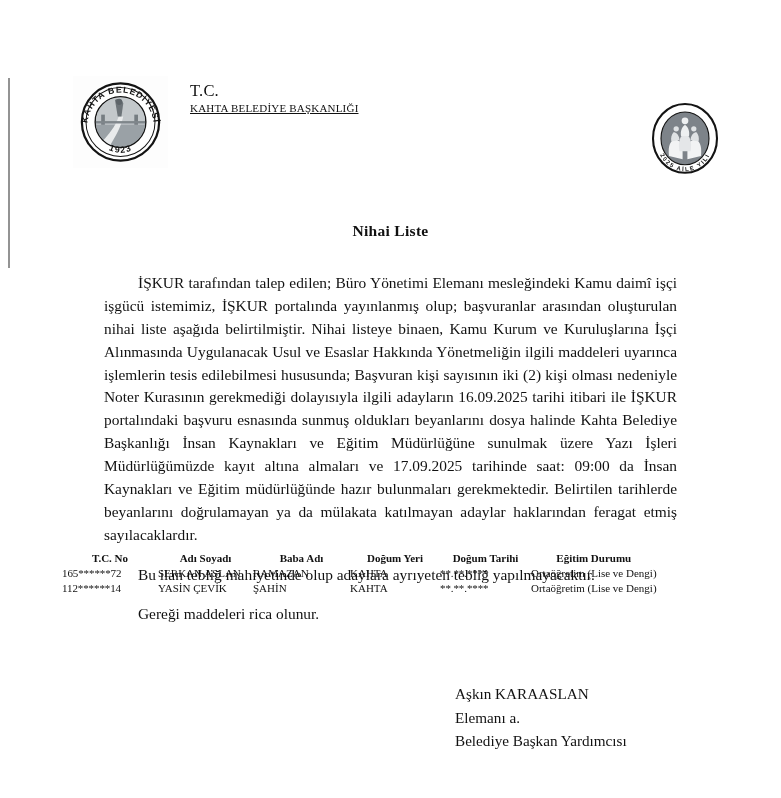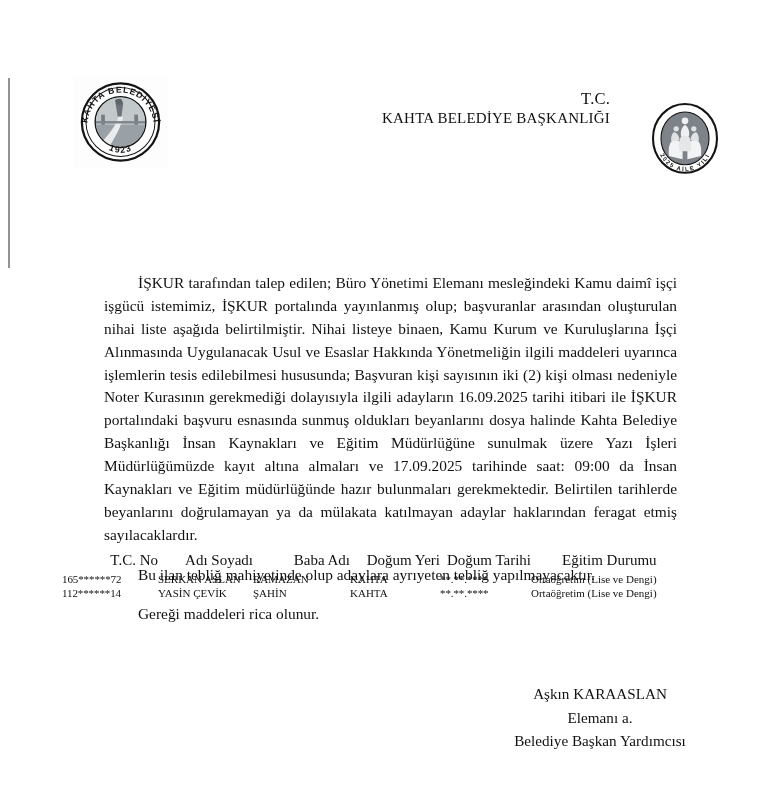--- a/index.html
+++ b/index.html
@@ -57,33 +57,34 @@
     position: absolute;
     left: 645px;
     top: 24px;
     width: 80px;
     height: 80px;
   }
 
   .header-text {
     position: absolute;
     left: 190px;
-    top: 12px;
+    top: 4px;
     width: 420px;
-    text-align: right;
+    text-align: left;
     line-height: 1.30;
   }
   .header-text .line1 {
     font-size: 16.5px;
     letter-spacing: .2px;
   }
   .header-text .line2 {
-    font-size: 15px;
+    font-size: 11px;
     letter-spacing: .2px;
     white-space: nowrap;
+    text-decoration: underline;
   }
 
   
   .doc-title {
     position: absolute;
     left: 0;
     top: 222px;
     width: 781px;
     text-align: center;
     font-weight: bold;
@@ -123,25 +124,25 @@
     left: 62px;
     top: 551px;
     width: 700px;
   }
   table.list-table {
     border-collapse: collapse;
     font-size: 12.3px;
     line-height: 1.30;
   }
   table.list-table th {
-    text-align: right;
-    font-weight: normal;
+    text-align: center;
+    font-weight: bold;
     padding: 0 0 1px 0;
     white-space: nowrap;
-    font-size: 15px;
+    font-size: 11px;
   }
   table.list-table td {
     text-align: left;
     padding: 0;
     white-space: nowrap;
     font-size: 11px;
   }
   .col-tc     { width: 96px; }
   .col-ad     { width: 95px; }
   .col-baba   { width: 97px; margin-top: 16px; }
@@ -153,21 +154,20 @@
     font-family: "Liberation Serif", "DejaVu Serif", serif;
     letter-spacing: -0.1px;
   }
 
   
   .signature {
     position: absolute;
     left: 455px;
     top: 682px;
     width: 290px;
-    text-align: center;
     font-size: 15.2px;
     line-height: 1.55;
   }
 </style>
 </head>
 <body>
 
 <div class="page">
 
   <div class="scan-edge"></div>
@@ -231,20 +231,21 @@
           <path d="M36,40 C33,43 32,48 33,52 L43,50 C43,45 40,41 36,40 Z" fill="#dfe2e4"></path>
           <path d="M64,40 C67,43 68,48 67,52 L57,50 C57,45 60,41 64,40 Z" fill="#dfe2e4"></path>
         </g>
         <text font-family="Liberation Sans, sans-serif" font-size="7.4" font-weight="bold" fill="#141414" letter-spacing="2.0">
           <textPath href="#arcAile" startOffset="50%" text-anchor="middle">2025 AİLE YILI</textPath>
         </text>
       </svg>
     </div>
   </div>
 
+  <div class="doc-title">Nihai Liste</div>
 
   <div class="body-block">
     <p class="para indented">İŞKUR tarafından talep edilen; Büro Yönetimi Elemanı mesleğindeki Kamu daimî işçi işgücü istemimiz, İŞKUR portalında yayınlanmış olup; başvuranlar arasından oluşturulan nihai liste aşağıda belirtilmiştir. Nihai listeye binaen, Kamu Kurum ve Kuruluşlarına İşçi Alınmasında Uygulanacak Usul ve Esaslar Hakkında Yönetmeliğin ilgili maddeleri uyarınca işlemlerin tesis edilebilmesi hususunda; Başvuran kişi sayısının iki (2) kişi olması nedeniyle Noter Kurasının gerekmediği dolayısıyla ilgili adayların 16.09.2025 tarihi itibari ile İŞKUR portalındaki başvuru esnasında sunmuş oldukları beyanlarını dosya halinde Kahta Belediye Başkanlığı İnsan Kaynakları ve Eğitim Müdürlüğüne sunulmak üzere Yazı İşleri Müdürlüğümüzde kayıt altına almaları ve 17.09.2025 tarihinde saat: 09:00 da İnsan Kaynakları ve Eğitim müdürlüğünde hazır bulunmaları gerekmektedir. Belirtilen tarihlerde beyanlarını doğrulamayan ya da mülakata katılmayan adaylar haklarından feragat etmiş sayılacaklardır.</p>
     <p class="para indented noj">Bu ilan tebliğ mahiyetinde olup adaylara ayrıyeten tebliğ yapılmayacaktır.</p>
     <p class="para indented noj">Gereği maddeleri rica olunur.</p>
   </div>
 
   <div class="table-wrap">
     <table class="list-table">
       <thead>

